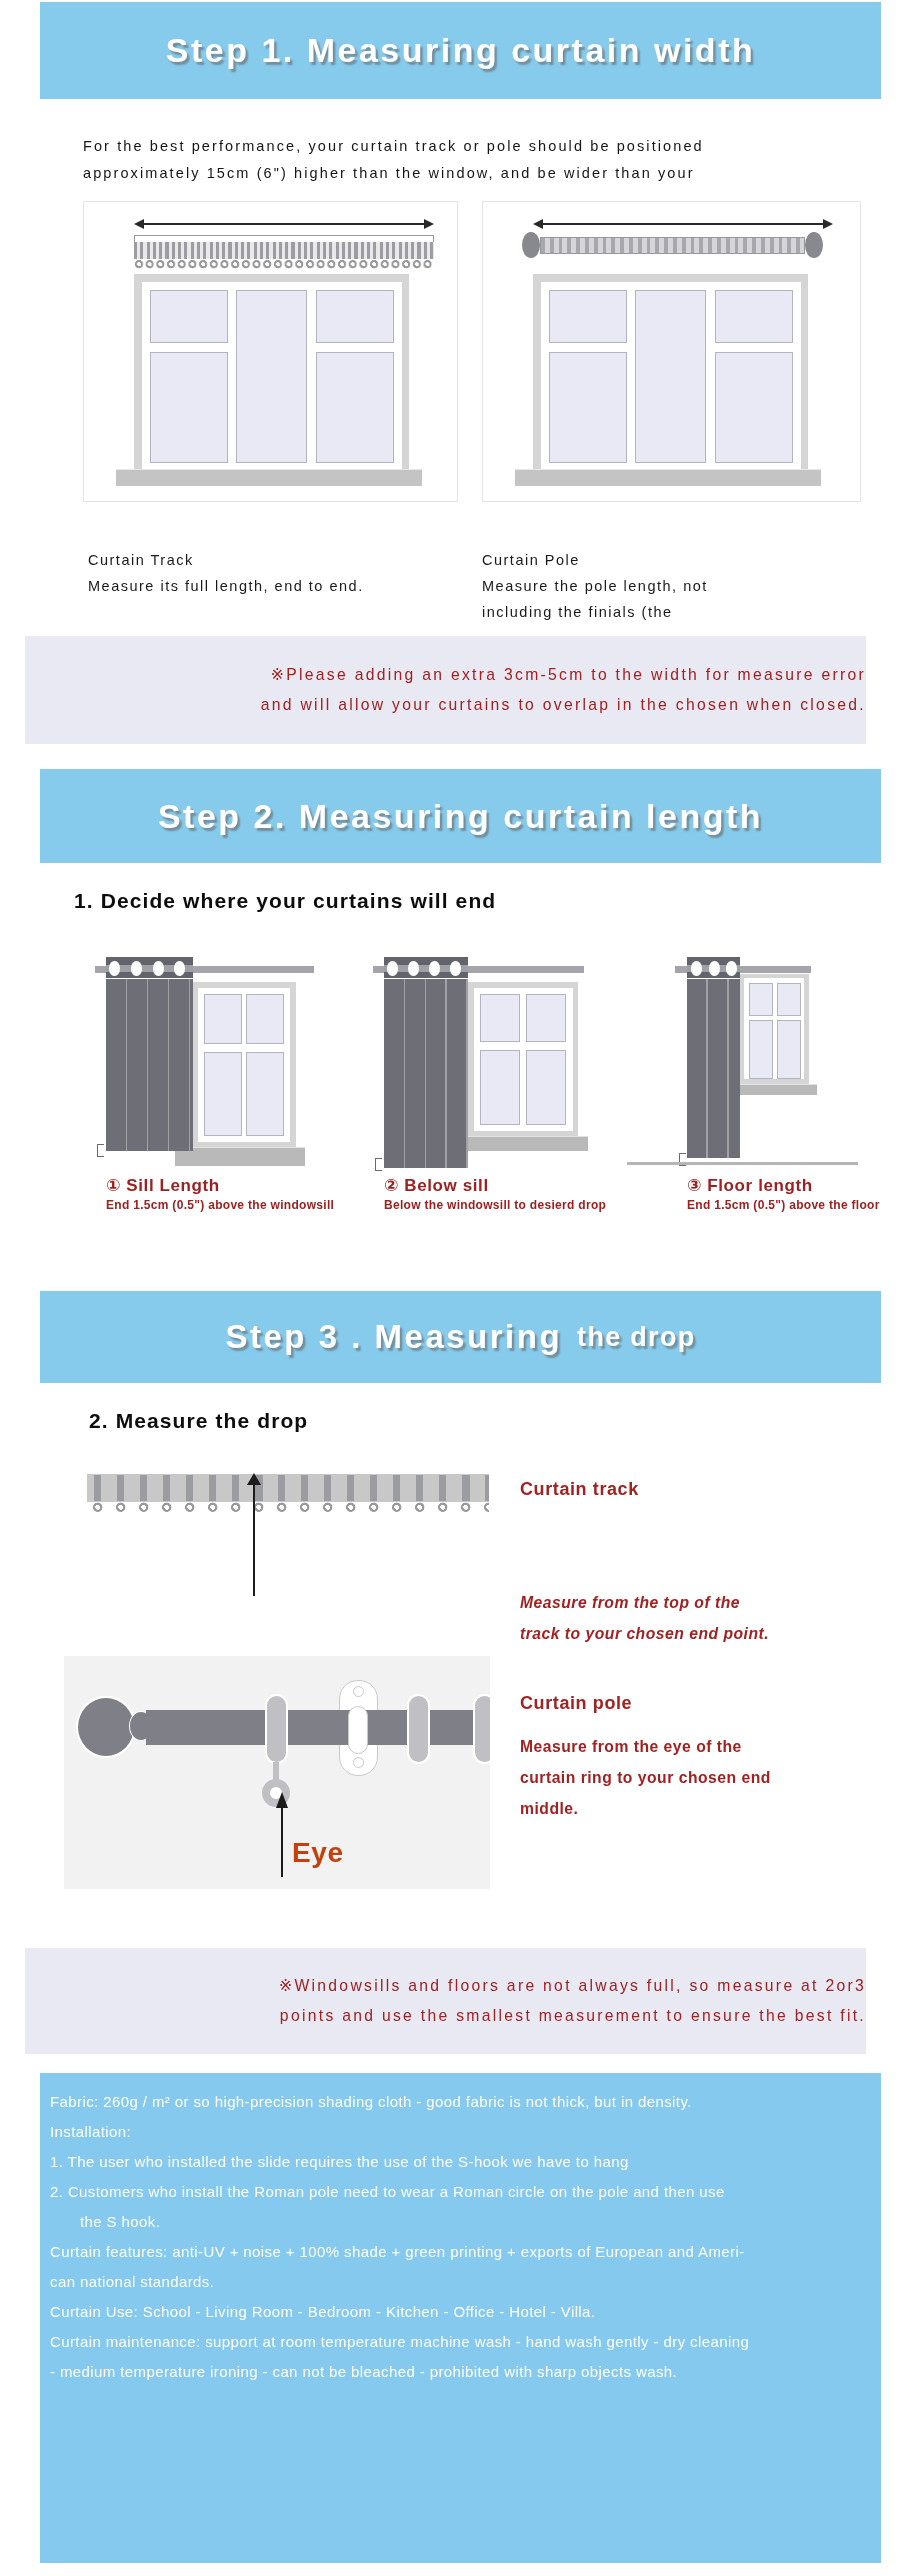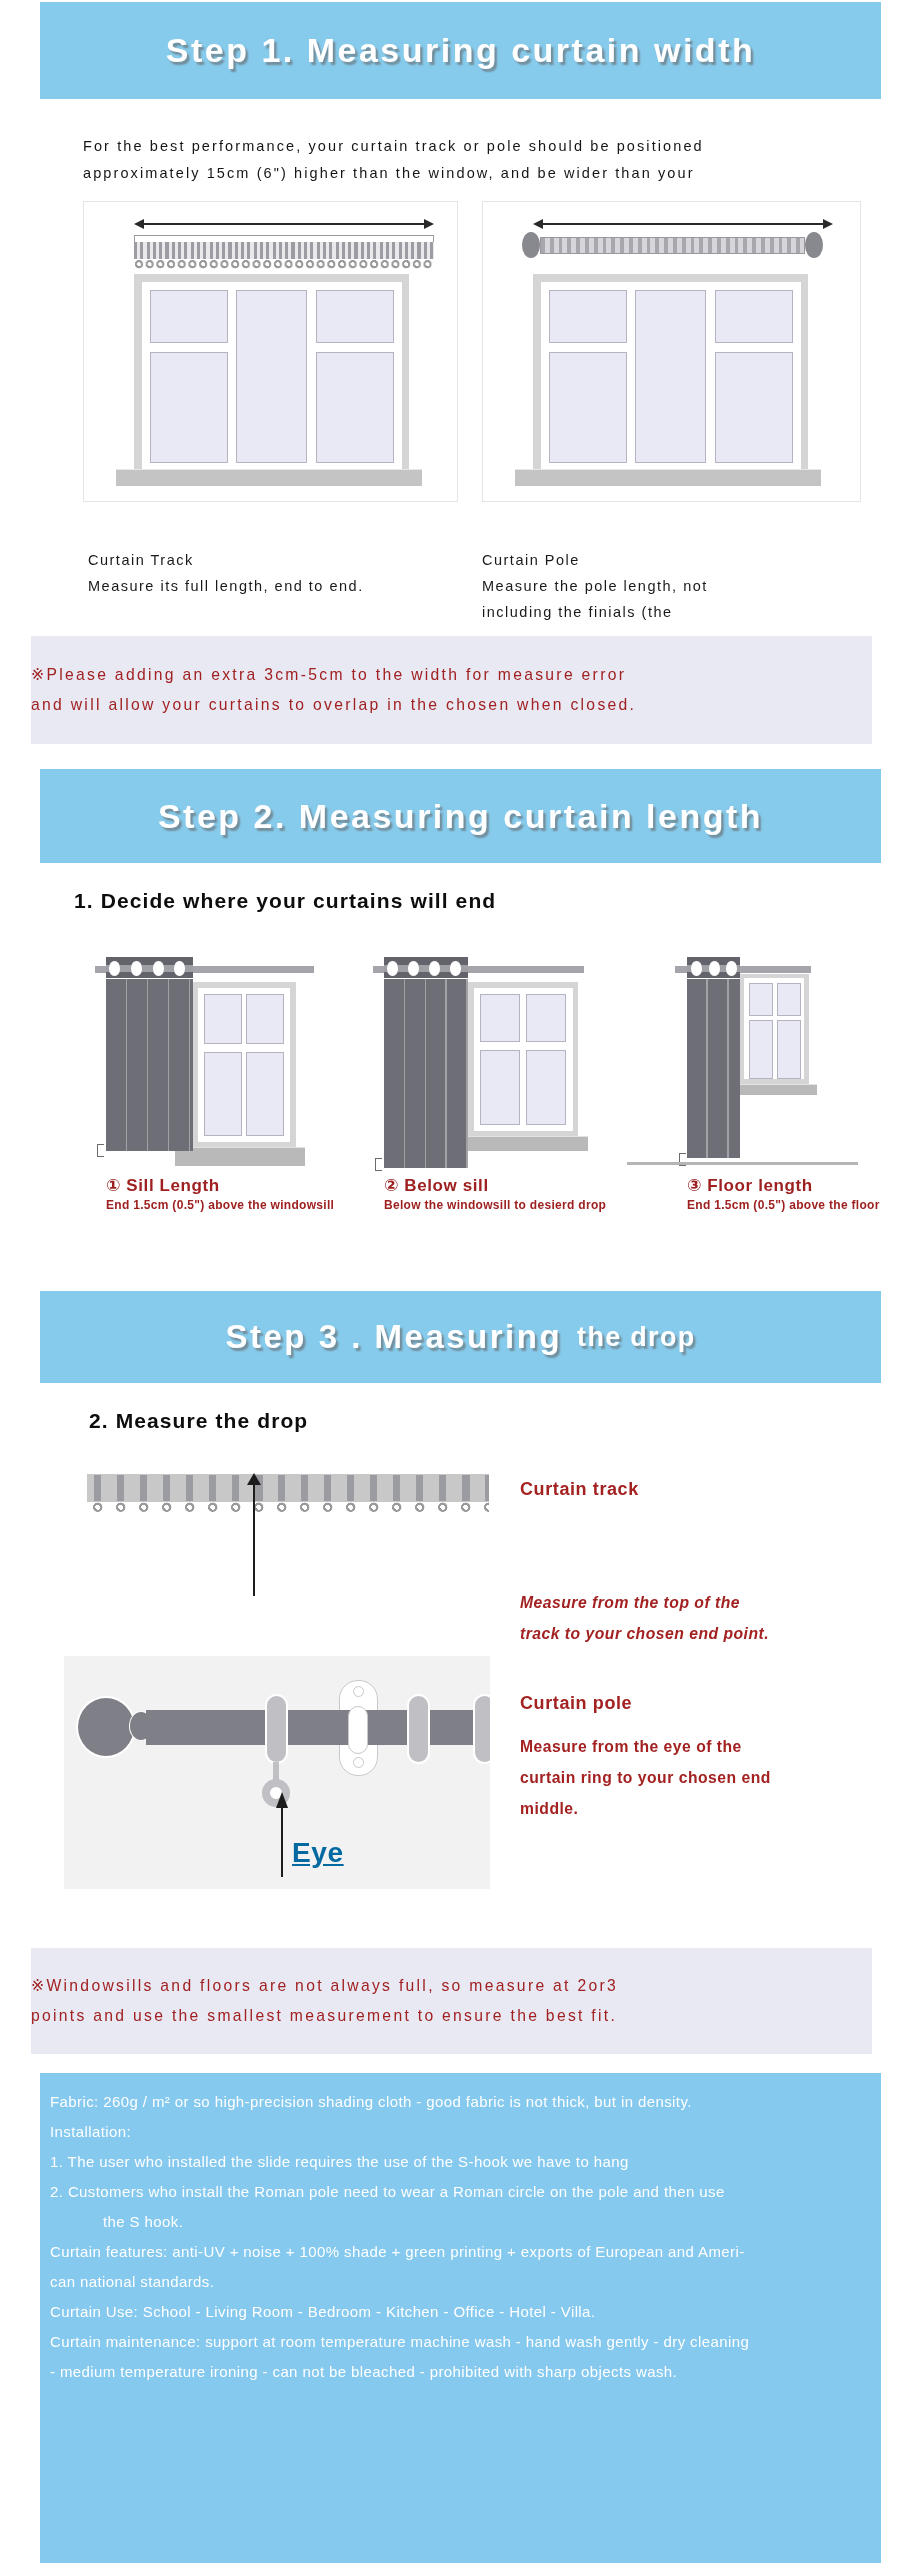--- a/index.html
+++ b/index.html
@@ -53,22 +53,22 @@
   .pA3 { left:94px; top:8.2px;  width:71px; height:173px; }
   .pA4 { left:174px; top:8.2px;  width:78px; height:53px; }
   .pA5 { left:174px; top:70px; width:78px; height:111px; }
   .sill1 { position:absolute; left:32px; top:267px; width:306px; height:17px; background:#C4C4C4; border-top:1.3px solid #E8E8E8; box-sizing:border-box; }
 
   
   .cap { position:absolute; color:#1a1a1a; font-size:14.5px; letter-spacing:1.5px; line-height:26px; white-space:nowrap; }
   .capA { left:88px; top:547px; }
   .capB { left:482px; top:547px; }
   .note {
-    position:absolute; left:31px; width:841px; background:#E9E9F4; color:#A12121;
-    font-size:15.7px; letter-spacing:2.3px; line-height:30px; text-align:left;
+    position:absolute; left:25px; width:841px; background:#E9E9F4; color:#A12121;
+    font-size:15.7px; letter-spacing:2.3px; line-height:30px; text-align:right;
     display:flex; flex-direction:column; justify-content:center; white-space:nowrap;
   }
   .note1 { top:636px; height:108px; }
   .note2 { top:1948px; height:106px; }
 
   .subhead { position:absolute; font-weight:bold; color:#0d0d0d; font-size:21px; letter-spacing:1.1px; white-space:nowrap; }
   .sub2 { left:74px; top:889px;text-align:center; }
   .sub3 { left:89px; top:1409px; }
 
   
@@ -108,26 +108,26 @@
   .slot  { position:absolute; left:284px; top:50px; width:20px; height:48px; background:#ffffff; border:1.9px solid #C9C9CD; border-radius:10px; box-sizing:border-box; }
   .screw { position:absolute; left:289px; width:11.3px; height:11.3px; border-radius:50%; background:#ffffff; border:1.9px solid #C9C9CD; box-sizing:border-box; }
   .scrT { top:30px; } .scrB { top:101px; }
   .pring { position:absolute; top:38px; width:22.6px; height:70px; background:#BFBFC4; border:2.5px solid #ffffff; border-radius:12.6px; box-sizing:border-box; }
   .pr1 { left:201px; } .pr2 { left:343px; } .pr3 { left:409px; }
   .pconn { position:absolute; left:209px; top:106px; width:6.3px; height:19px; background:#BFBFC4; }
   .peye { position:absolute; left:198px; top:123px; width:28px; height:28px; border-radius:50%; background:#ffffff; border:8.2px solid #BFBFC4; box-sizing:border-box; }
   .eyestem { position:absolute; left:217px; top:151px; width:1.9px; height:70px; background:#1c1c1c; }
   .eyehead { position:absolute; left:212px; top:136px; width:0; height:0;
     border-left:6.3px solid transparent; border-right:6.3px solid transparent; border-bottom:16.4px solid #1c1c1c; }
-  .eyelabel { position:absolute; left:228px; top:181px; font-size:28px; font-weight:bold; color:#0369a1; letter-spacing:0.6px;text-decoration:underline; }
+  .eyelabel { position:absolute; left:228px; top:181px; font-size:28px; font-weight:bold; color:#c2410c; letter-spacing:0.6px; }
 
   
   .infobox { position:absolute; left:40px; top:2073px; width:841px; height:490px; background:#85C9EF; box-sizing:border-box; padding-top:14px; }
   .iline { color:#ffffff; font-size:15px; letter-spacing:0.4px; line-height:30px; padding-left:10px; white-space:nowrap; }
-  .iline.indent { padding-left:30px;margin-left:33px; }
+  .iline.indent { padding-left:40px; }
 </style>
 </head>
 <body>
 
 <div class="page">
 
   <div class="band band1">
     <span>Step 1. Measuring curtain width</span>
   </div>
 

